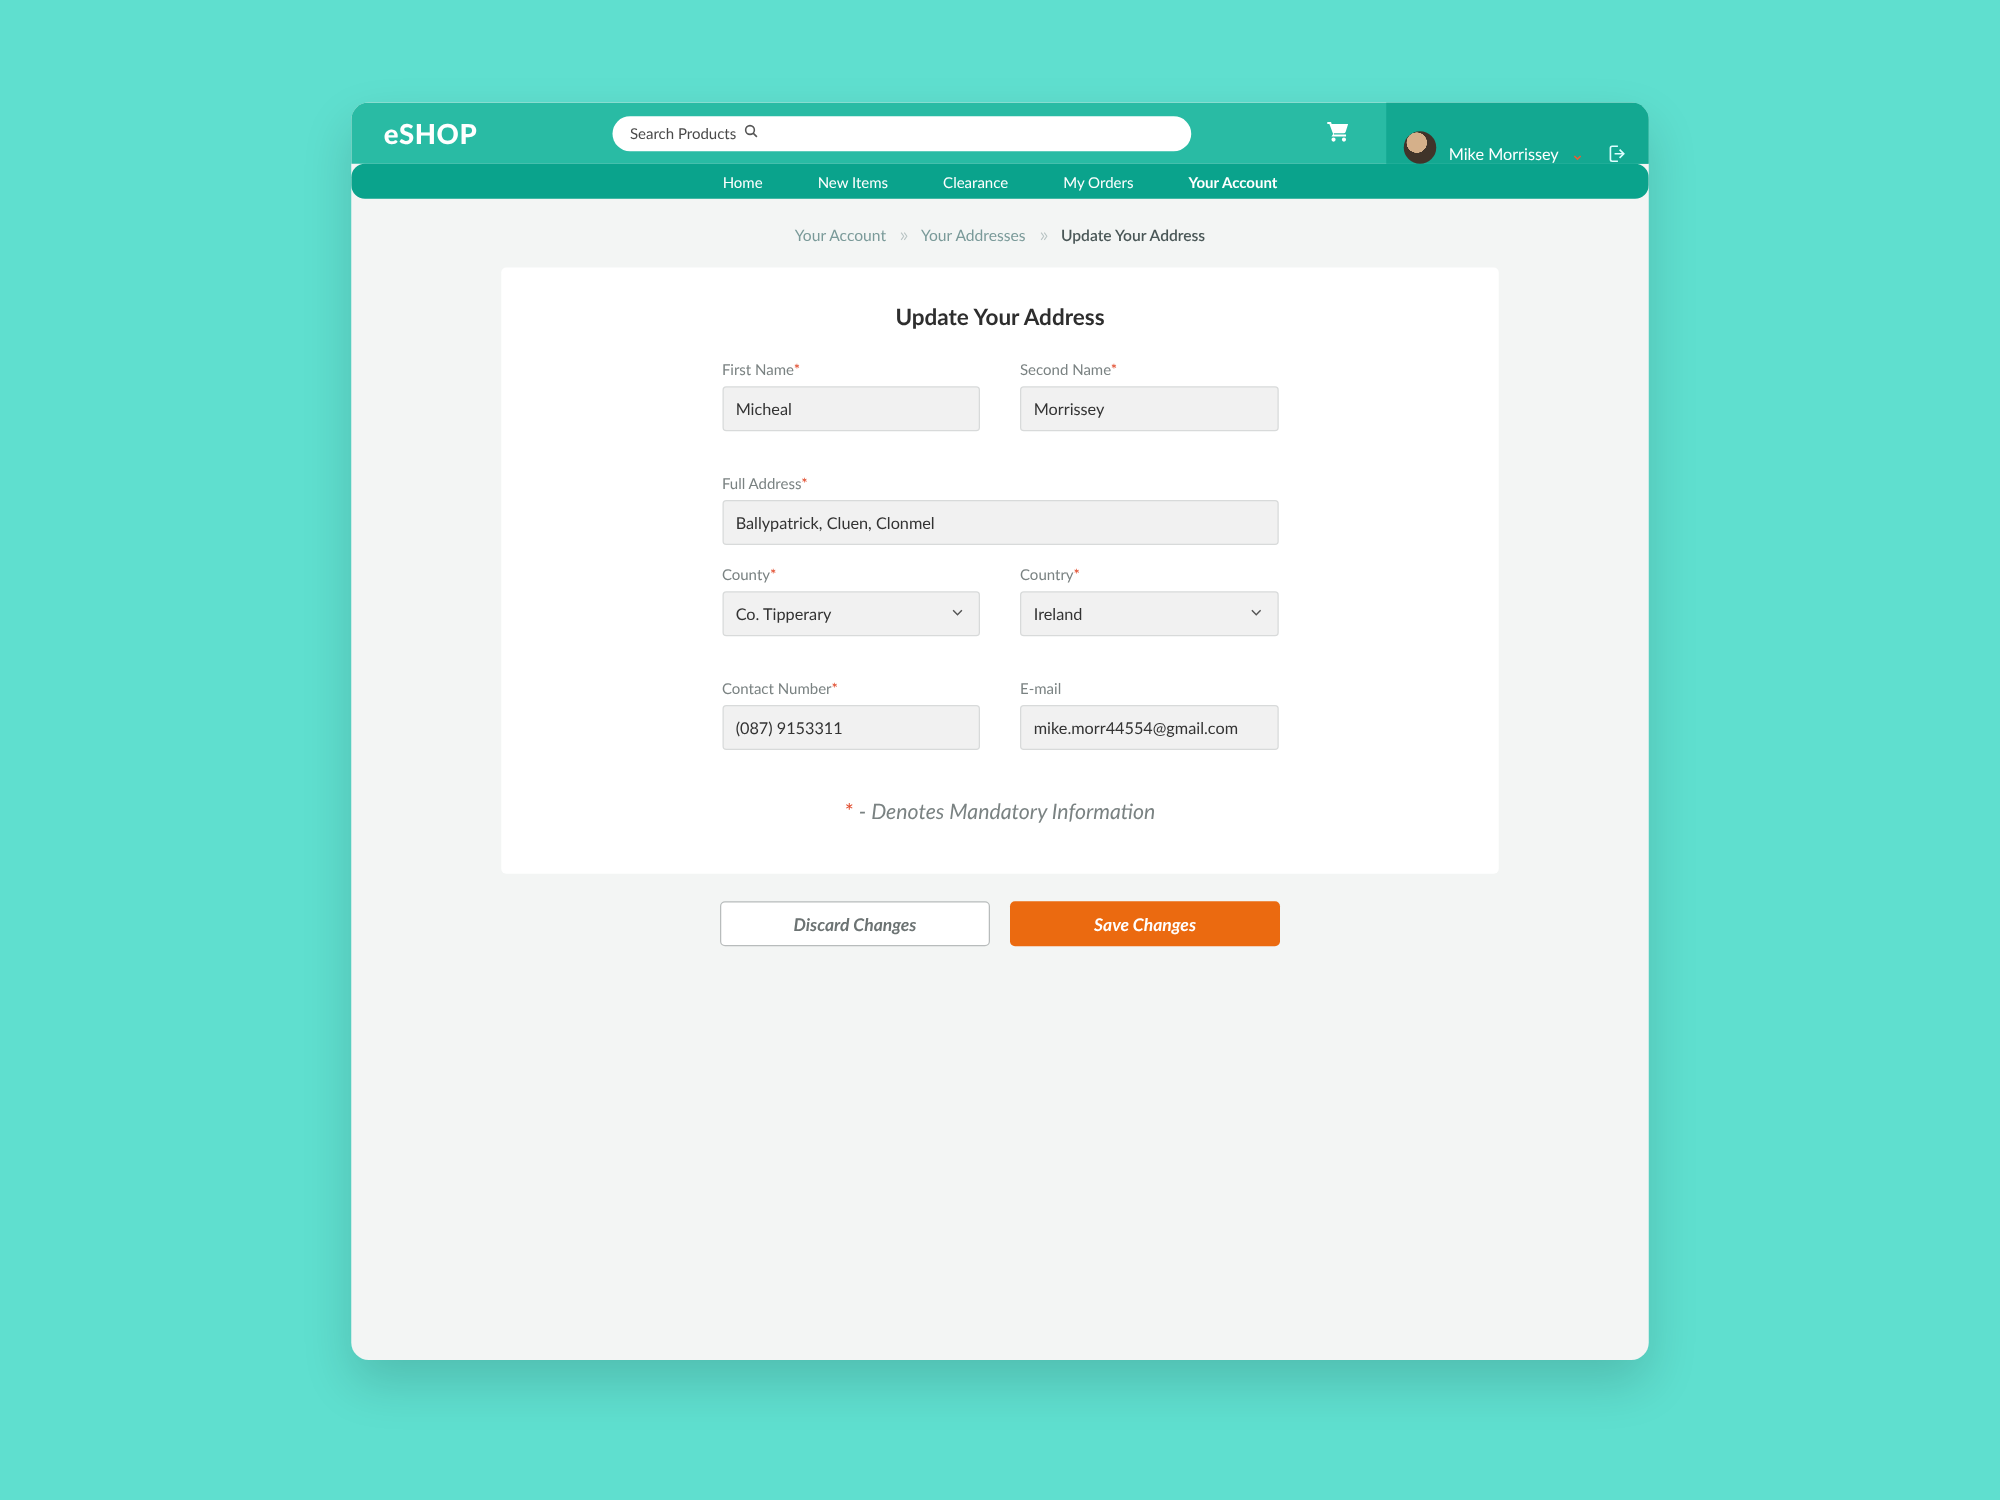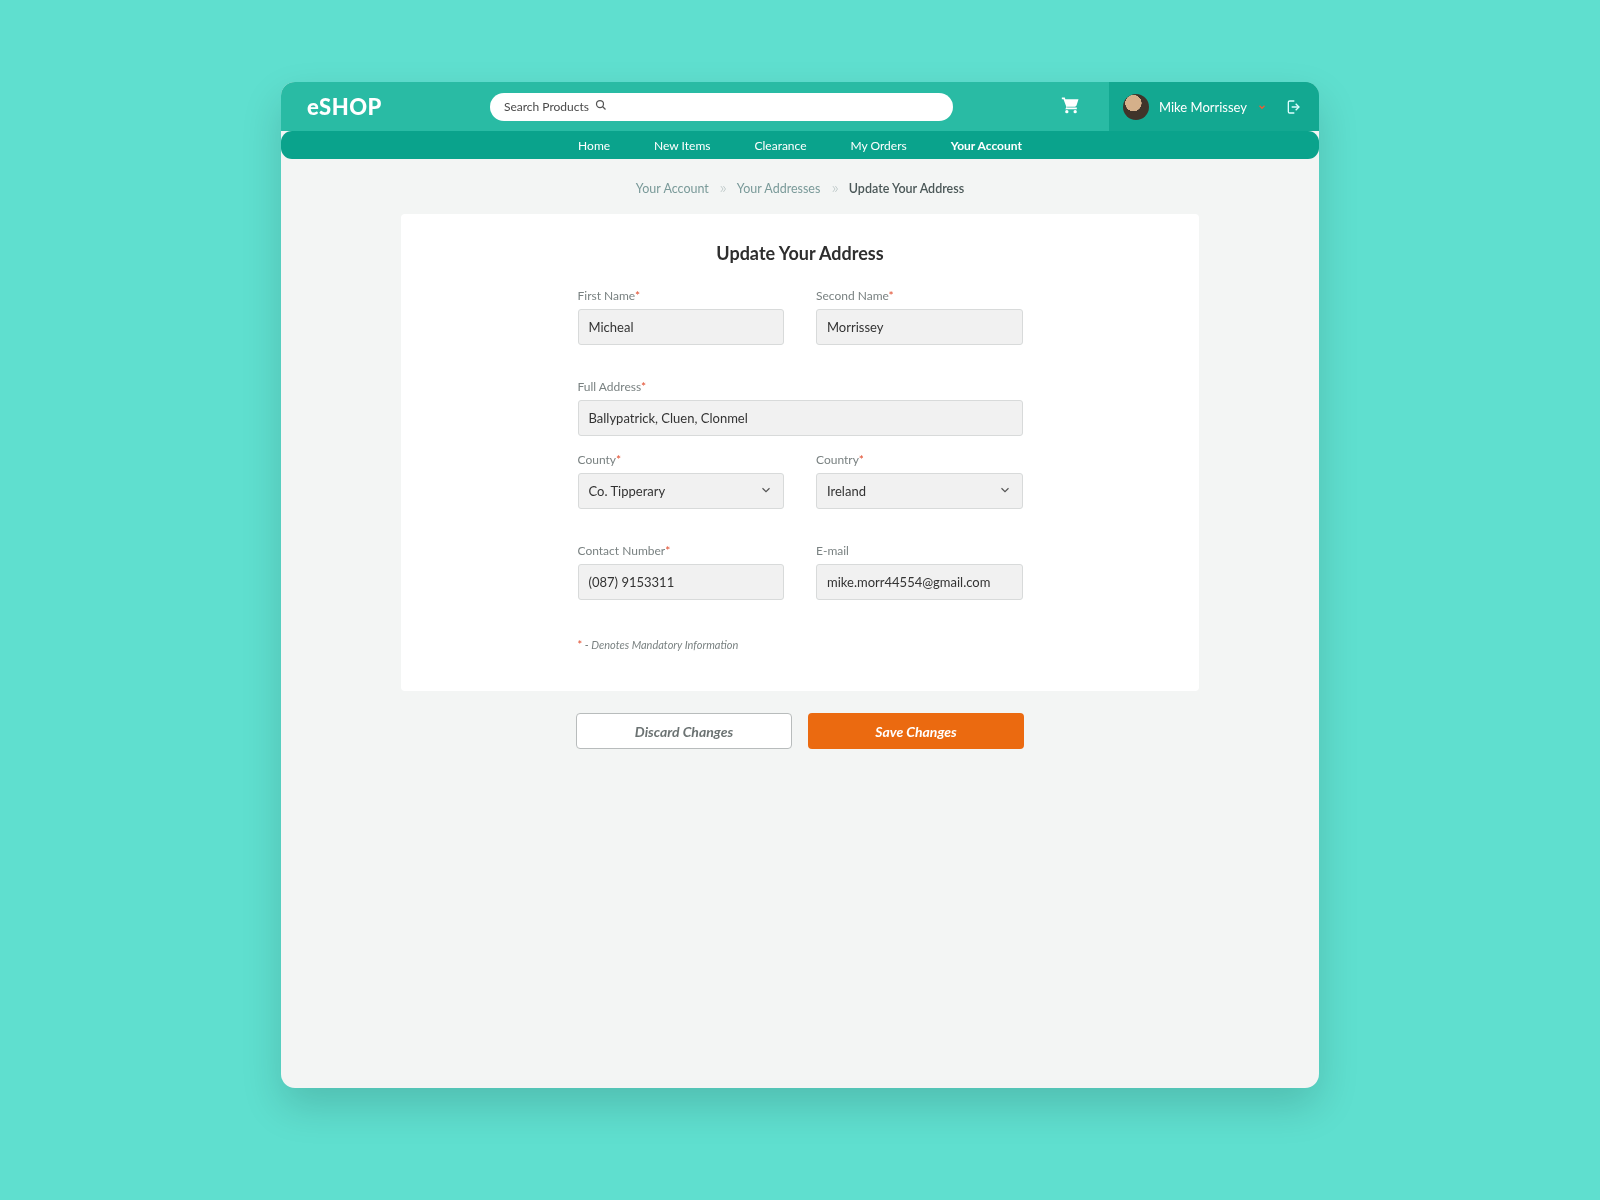--- a/index.html
+++ b/index.html
@@ -32,21 +32,21 @@
   .search-wrap { flex:1; display:flex; justify-content:center; }
   .search {
     width: 463px; height: 28px; background:#fff; border-radius:14px;
     display:flex; align-items:center; padding:0 14px; color:#4a4a4a;
     font-size:12px;
   }
   .search svg { margin-left:6px; }
   .cart-icon { color:#fff; }
 
   .user-block {
-    display:flex; align-items:center; gap:10px;
+    display:flex; align-items:flex-end; gap:10px;
     background:#13a891;
     height:49px;
     margin:-0px -18px -0px 10px;
     padding:0 18px 0 14px;
     color:#fff; font-size:13px;
   }
   .avatar {
     width:26px; height:26px; border-radius:50%;
     background: radial-gradient(circle at 40% 35%, #d5b08a 0 35%, #40342a 36% 100%);
   }
@@ -89,21 +89,21 @@
   .input, .select {
     width:100%; height:36px; background:#f1f1f1; border:1px solid #d8dada;
     border-radius:3px; padding:16px 10px; font-size:13px; color:#333;
     display:flex; align-items:center; justify-content:space-between;
   }
   .select { cursor:pointer; }
   .select svg { color:#555; }
   .spacer { height:18px; }
   .zip-row { display:flex; align-items:flex-end; gap:28px; }
   .zip-link { font-size:12.5px; text-decoration:underline; color:#e14a2b; cursor:pointer; padding-bottom:10px; }
-  .note { font-size:11px; font-style:italic; color:#7a8282; margin-top:22px; }
+  .note { text-align:center; font-size:17px; font-style:italic; color:#7a8282; margin-top:22px; }
   .note .star { color:#e14a2b; font-style:normal; }
 
   
   .btn-row { display:flex; justify-content:center; gap:16px; margin-top:22px; }
   .btn {
     width:216px; height:36px; border-radius:4px; font-size:14px; font-weight:700;
     display:flex; align-items:center; justify-content:center; cursor:pointer;font-style:italic;
   }
   .btn.secondary { background:#fff; border:1px solid #b8bcbc; color:#6c7373; }
   .btn.primary { background:#eb6a10; color:#fff; }

